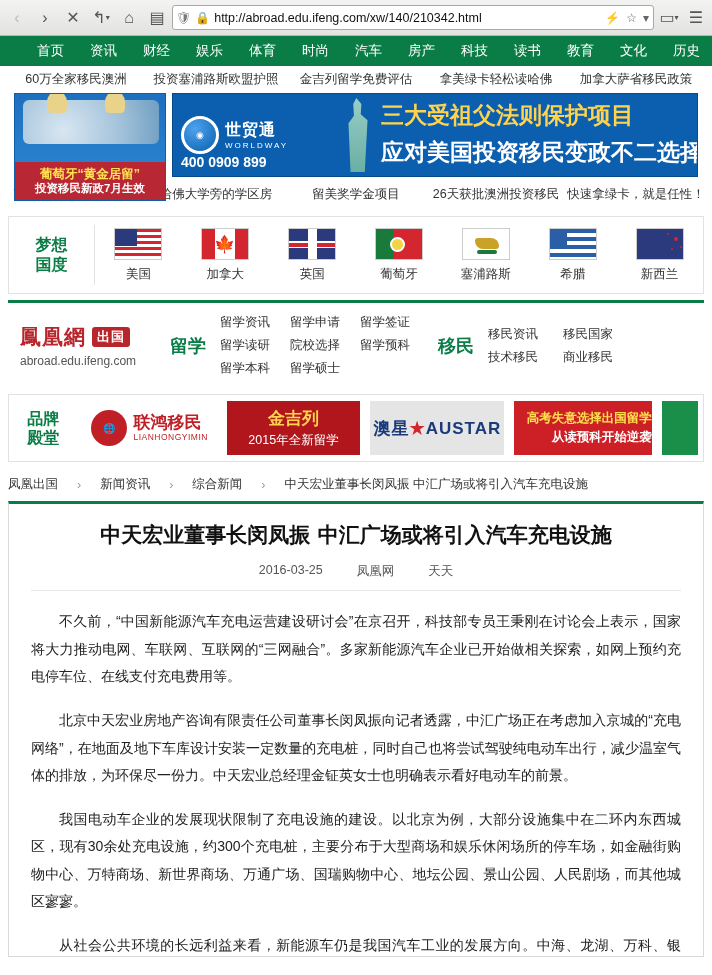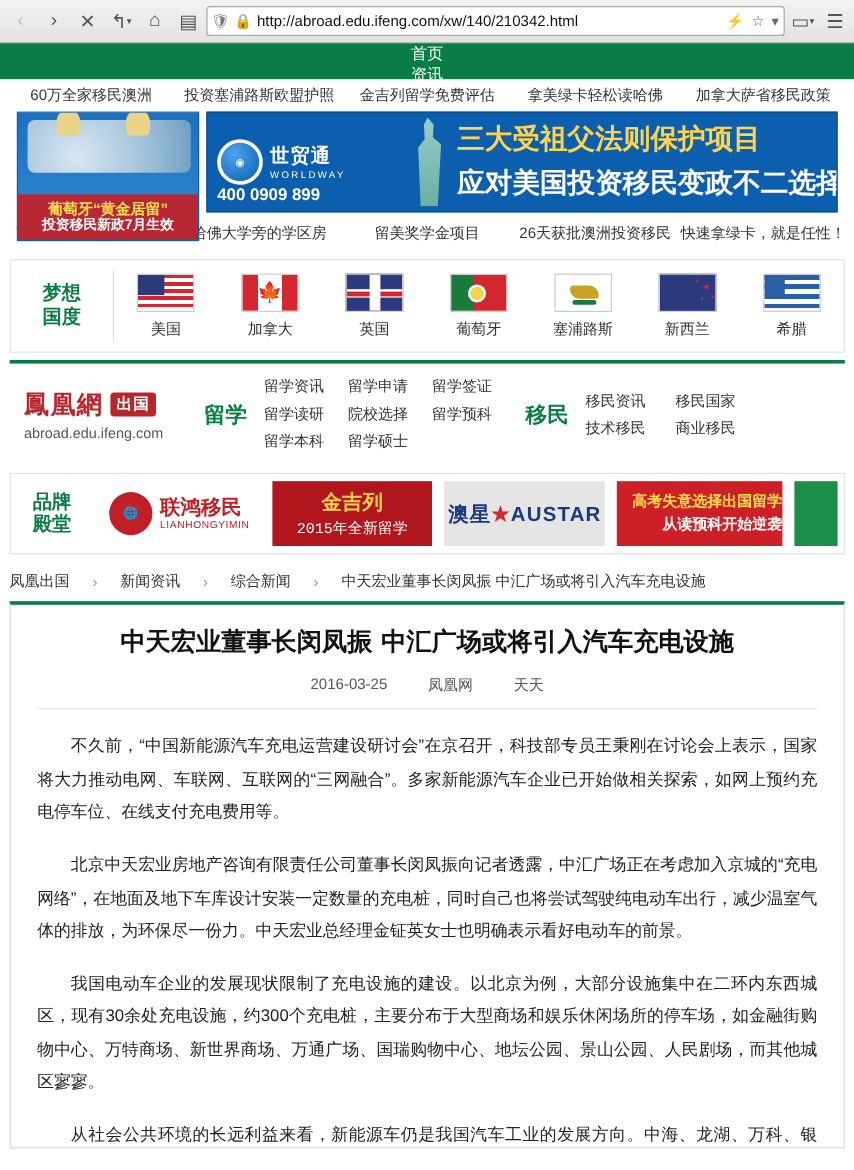--- a/index.html
+++ b/index.html
@@ -49,24 +49,23 @@
   .menu-btn { width: 24px; display:flex; align-items:center; justify-content:center; color:#555; }
 
   
   .sitenav {
     height: 30px;
     background: #0a7d46;
     display: flex;
     align-items: center;
     color: #fff;
     font-size: 13.5px;
-    padding-left: 0;
+    padding-left: 24px;
     gap: 0;
     overflow: hidden;
-    flex-direction: column;
   }
   .sitenav a { color:#fff; text-decoration:none; padding: 0 13px; white-space: nowrap; }
 
   
   .adrow {
     display: flex;
     align-items: center;
     height: 27px;
     font-size: 12.5px;
     color: #333;
@@ -208,21 +207,21 @@
     height: 54px; margin: 0 5px; display:flex; align-items:center; justify-content:center;
     font-size: 12px; color:#fff; position:relative; overflow:hidden;
   }
   .b-lian { width: 148px; background:#fff; color:#c01f26; display:flex; gap:6px; align-items:center; }
   .b-lian .globe {
     width: 36px; height:36px; border-radius:50%; background:#c01f26; color:#fff;
     display:flex; align-items:center; justify-content:center; font-size:10px;
   }
   .b-lian .t1 { font-size: 17px; font-weight:bold; color:#c01f26; line-height:1.05; }
   .b-lian .t2 { font-size: 8.5px; color:#c01f26; letter-spacing: .5px; }
-  .b-jin { width: 148px; background:#b0161c; flex-direction:column; gap:2px;font-family:Liberation Mono, monospace; }
+  .b-jin { width: 148px; background:#b0161c; flex-direction:column; gap:2px; }
   .b-jin .t1 { font-size: 17px; font-weight:bold; color:#ffd34d; }
   .b-jin .t2 { font-size: 12.5px; color:#fff; }
   .b-aust { width: 148px; background:#e5e5e5; color:#1a3a7c; }
   .b-aust .t1 { font-size: 17px; font-weight:bold; letter-spacing:1px; }
   .b-aust .star { color:#d3262e; }
   .b-gao { width: 152px; background:#cc2026; flex-direction:column; gap:2px;align-items:flex-end; }
   .b-gao .t1 { font-size: 12.5px; color:#ffe14d; font-weight:bold; }
   .b-gao .t2 { font-size: 12.5px; color:#fff; font-weight:bold; }
   .b-last { width: 40px; background:#1a8f4a; }
 
@@ -368,32 +367,32 @@
     <div>葡萄牙</div>
   </div>
   <div class="country">
     <div class="flag f-cy">
         <i></i>
         <b></b>
       </div>
     <div>塞浦路斯</div>
   </div>
   <div class="country">
+    <div class="flag f-gr">
+        <i></i>
+        <b></b>
+      </div>
+    <div>希腊</div>
+  </div>
+  <div class="country">
     <div class="flag f-nz">
         <i></i>
         <b></b>
       </div>
     <div>新西兰</div>
-  </div>
-  <div class="country">
-    <div class="flag f-gr">
-        <i></i>
-        <b></b>
-      </div>
-    <div>希腊</div>
   </div>
 </div>
 
 <div class="logobar">
   <div class="ifeng-logo">
     <div class="cn"><span>鳳凰網</span><span class="tag">出国</span></div>
     <div class="en">abroad.edu.ifeng.com</div>
   </div>
   <div class="chan-title">留学</div>
   <div class="chan-links">

